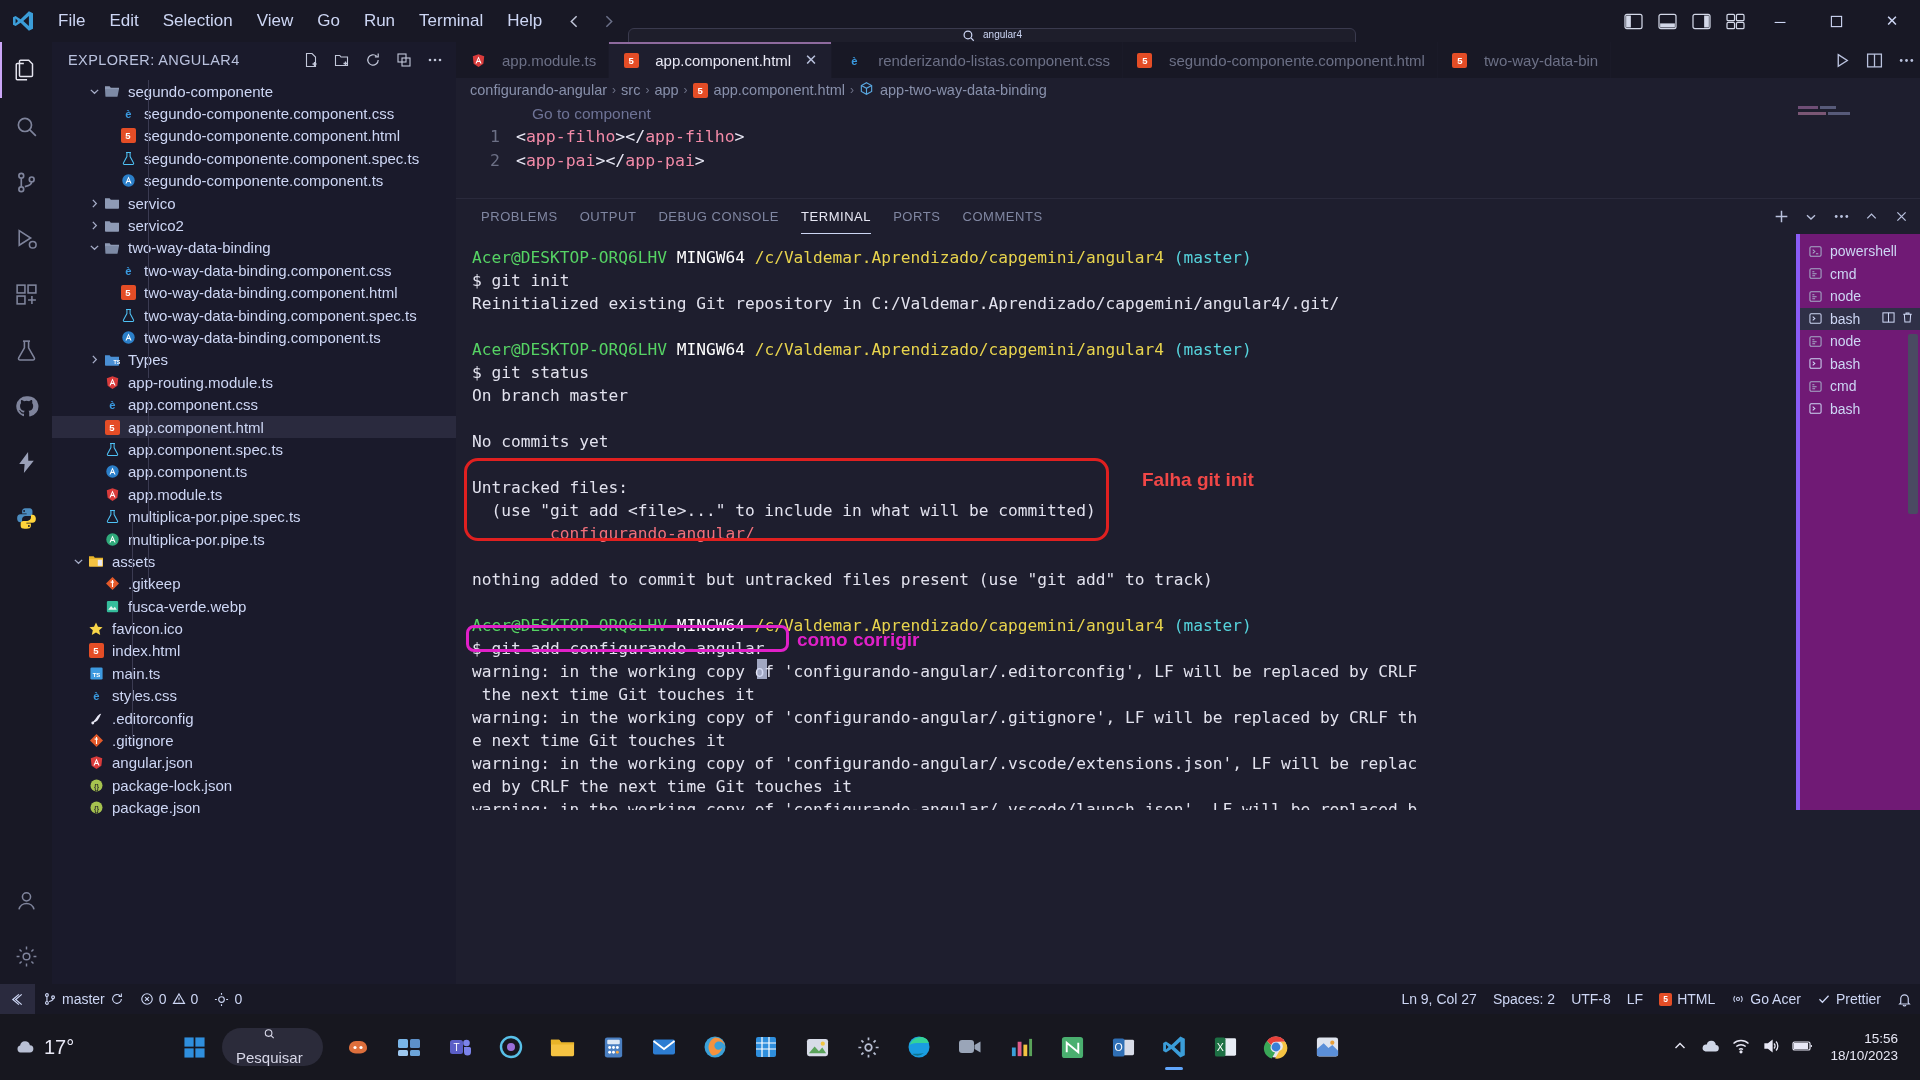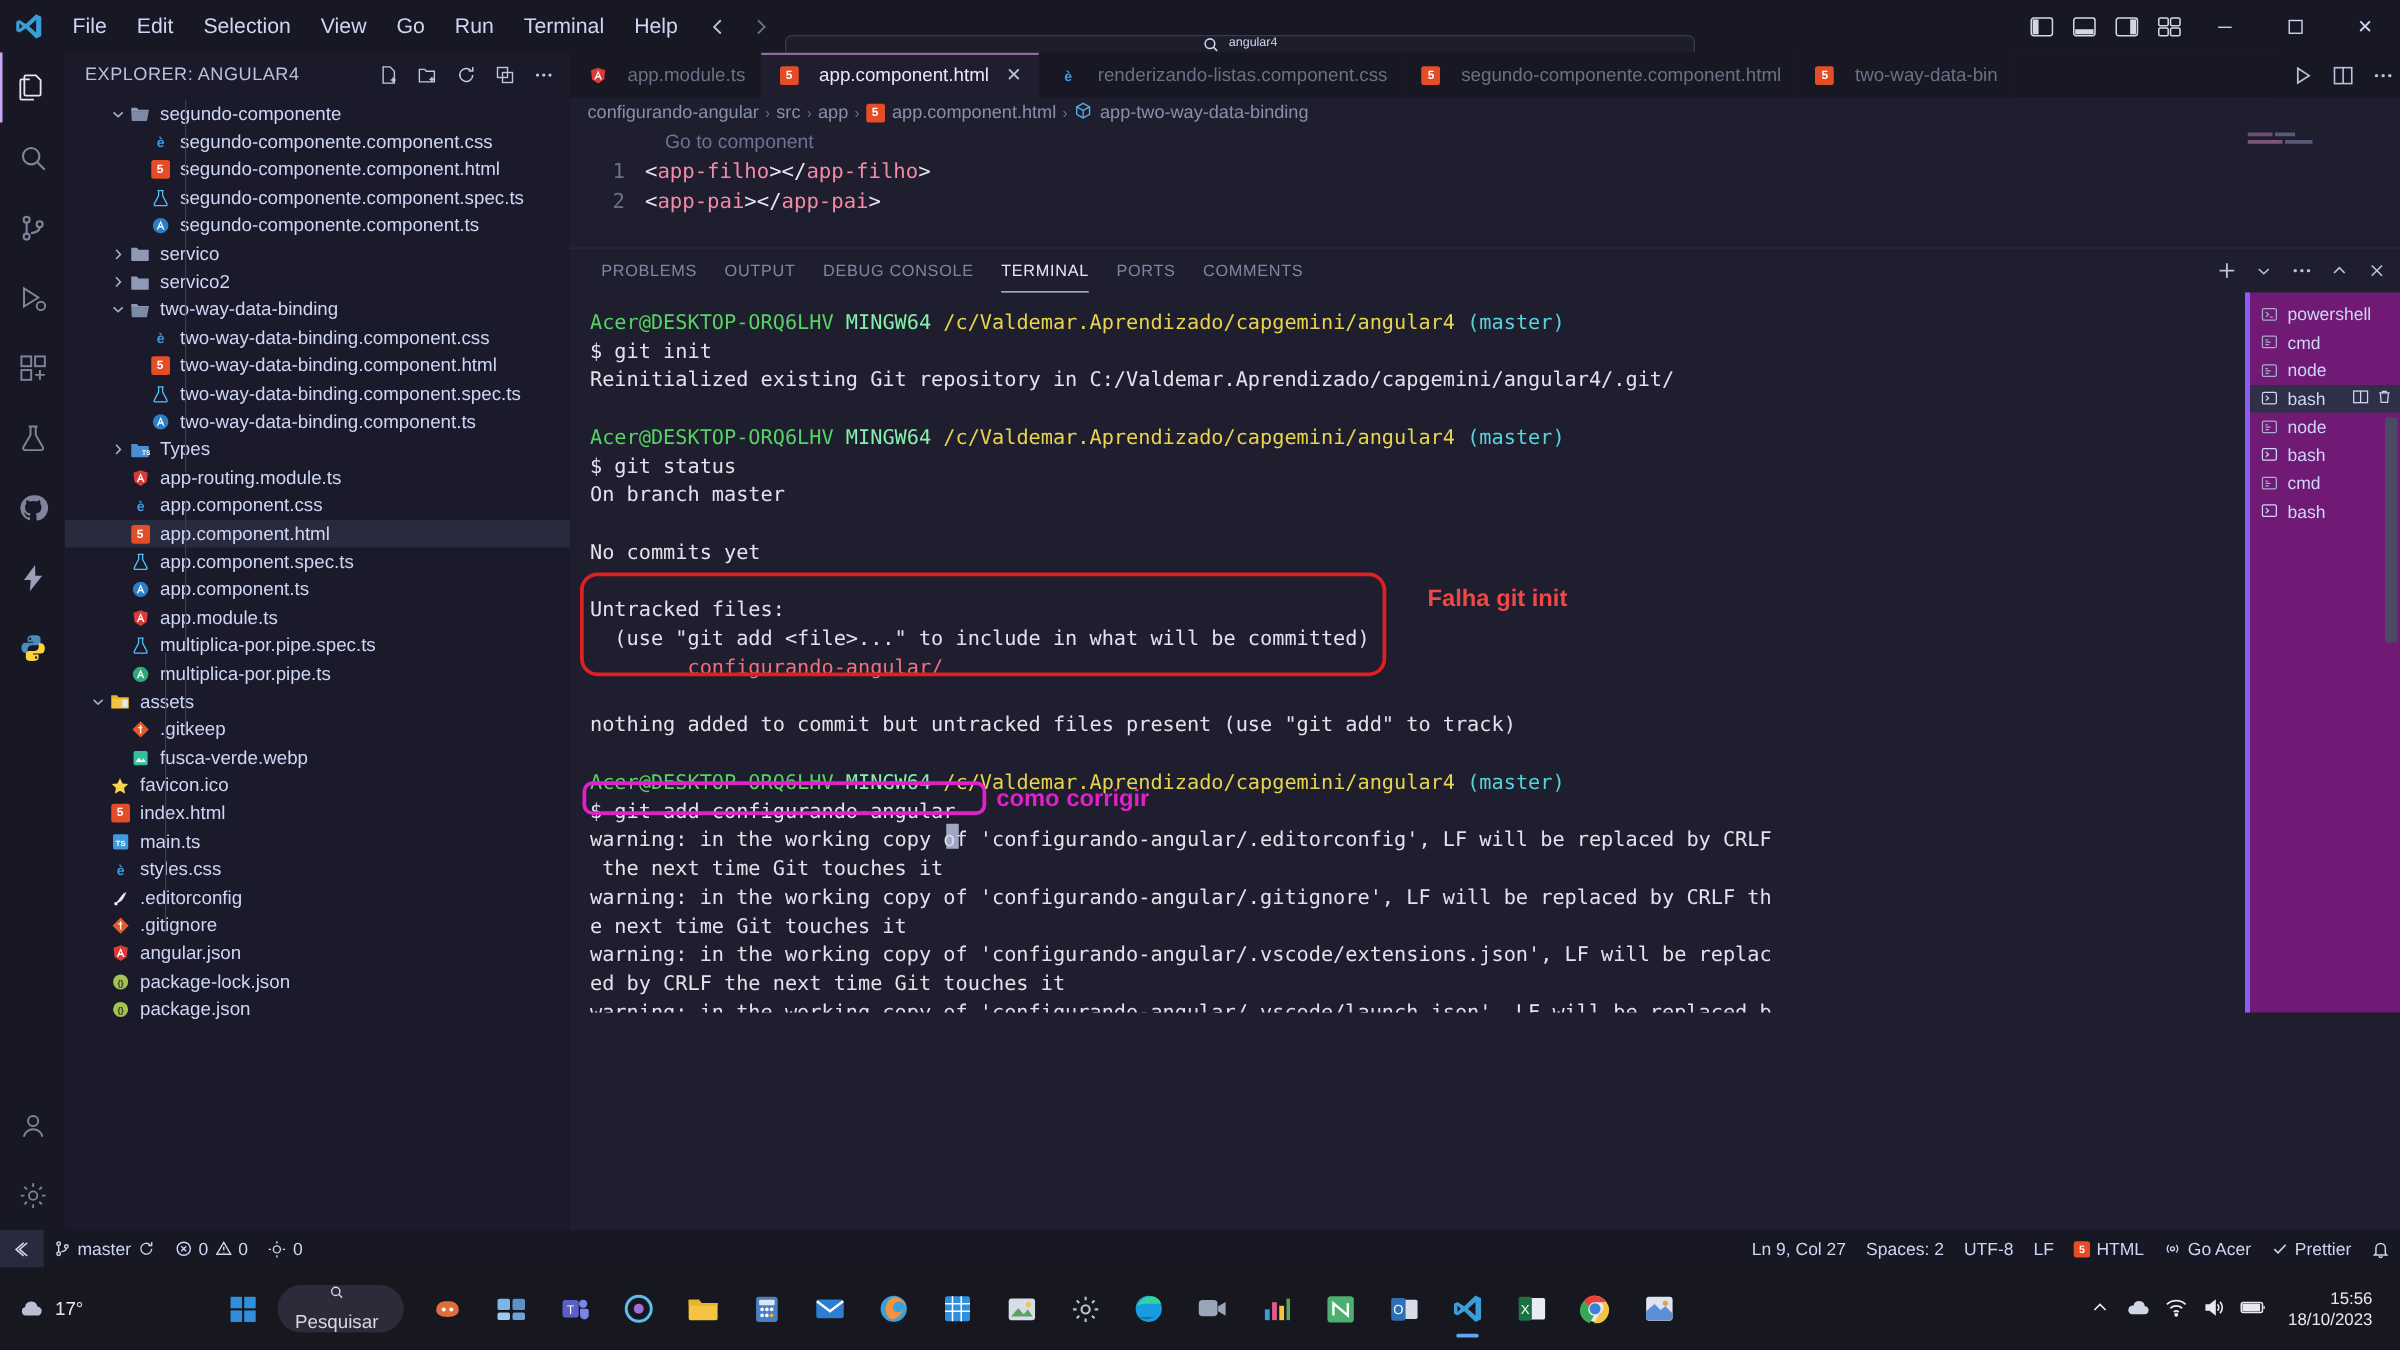--- a/index.html
+++ b/index.html
@@ -145,21 +145,21 @@
   .pa-icon { width: 26px; height: 35px; display:flex; align-items:center; justify-content:center; color:#bac2de; font-size: 15px; }
 
   .terminal-wrap { position: absolute; top: 35px; left: 0; right: 0; bottom: 0; display: flex; }
   .terminal {
     flex: 1; position: relative; overflow: hidden;
     font-family: "DejaVu Sans Mono", monospace; font-size: 16.2px; line-height: 23px;
     padding: 12px 0 0 16px; color: #cdd6f4;
   }
   .tline { white-space: pre; height: 23px; }
   .t-green { color: #56d364; }
-  .t-magenta { color: #86efac; }
+  .t-magenta { color: #ffffff; }
   .t-yellow { color: #e8d44d; }
   .t-cyan { color: #56d4dd; }
   .t-white { color: #e2e2ee; }
   .t-red { color: #f1707b; }
 
   .term-scroll {
     position: absolute; right: 0; top: 0; width: 14px; height: 100%;
   }
   .term-thumb { position: absolute; right: 2px; top: 100px; width: 10px; height: 180px; background: #4a4a62; border-radius: 2px; }
 
@@ -194,21 +194,21 @@
   }
   .sb-item { display: flex; align-items: center; gap: 5px; padding: 0 8px; height: 30px; white-space: nowrap; }
   .sb-remote { background: #2a2a3e; padding: 0 10px; }
   .sb-spacer { flex: 1; }
 
   
   .taskbar {
     position: absolute; left: 0; top: 1014px; width: 1920px; height: 66px;
     background: #17171fE6; display: flex; align-items: center;
   }
-  .weather { display: flex; align-items: center; gap: 8px; padding-left: 14px; width: 170px; color: #e8e8f5; font-size: 15px; }
+  .weather { display: flex; align-items: center; gap: 8px; padding-left: 14px; width: 170px; color: #e8e8f5; font-size: 20px; }
   .tb-center { flex: 1; display: flex; align-items: center; gap: 4px; }
   .win-btn {
     width: 48px; height: 52px; display: flex; align-items: center; justify-content: center;
   }
   .searchbox {
     height: 38px; background: #2b2b3a; border-radius: 19px; display: flex; align-items: center;
     gap: 9px; padding: 0 20px 0 14px; color: #d8d8e8; font-size: 15px; margin-right: 8px; flex-direction: column;
   }
   .tapp { width: 47px; height: 52px; display: flex; align-items: center; justify-content: center; position: relative; }
   .tapp.active::after {

